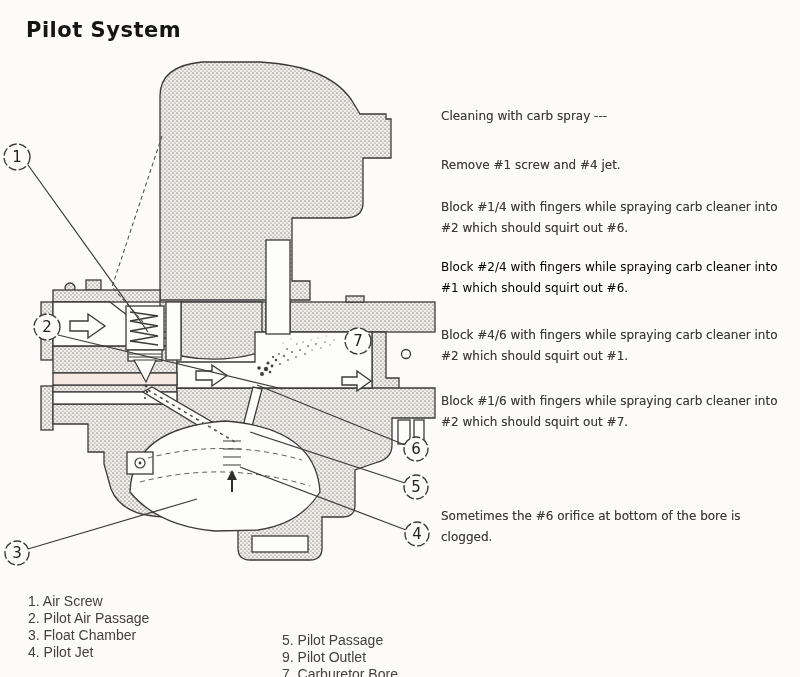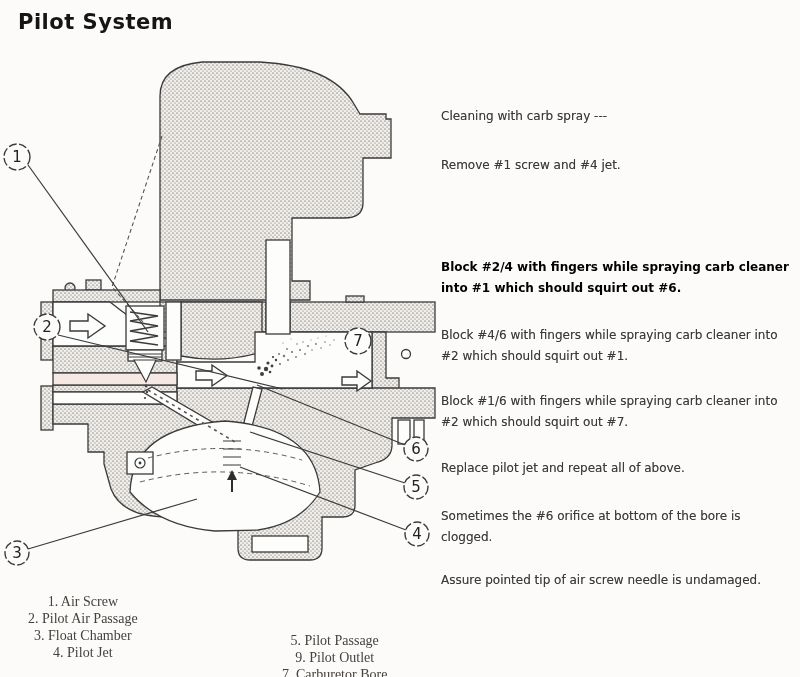--- a/index.html
+++ b/index.html
@@ -3,33 +3,33 @@
 <meta charset="utf-8">
 <style>
   html,body{margin:0;padding:0;background:#e8e8e8;}
   #stage{
     position:relative;width:800px;height:677px;overflow:hidden;
     background:#fcfbf9;
     font-family:"DejaVu Sans","Liberation Sans",sans-serif;
   }
   #diagram-svg{position:absolute;left:0;top:0;width:800px;height:677px;}
   #page-title{
-    position:absolute;left:18px;top:10px;margin:0;
+    position:absolute;left:18px;top:10px;margin:8px;
     font-size:21px;font-weight:bold;letter-spacing:0.5px;color:#151515;
   }
   .instr{
     position:absolute;left:441px;width:352px;margin:0;
     font-size:12px;line-height:21px;color:#3a3a3a;
     text-shadow:0 0 0.6px rgba(80,80,80,.55);
   }
-  .instr.crisp{color:#000;font-weight:700;text-shadow:none;}
+  .instr.crisp{color:#000;font-weight:400;text-shadow:none;}
   .legend-col{
     position:absolute;top:593px;
-    font-family:Liberation Serif, serif;
-    font-size:14px;line-height:17px;color:#45423e;text-align:center;
+    font-family:Liberation Sans, sans-serif;
+    font-size:14px;line-height:17px;color:#45423e;
   }
   #legend-col1{left:28px;}
   #legend-col2{left:282px;margin-top:39px;}
   .legend-item{white-space:nowrap;}
 </style>
 </head>
 <body>
 
 <div id="stage">
 
@@ -217,26 +217,25 @@
         <circle cx="358" cy="341" r="13" fill="#fdfdfc" stroke="#3b3b3b" stroke-width="1.4" stroke-dasharray="8,2.5"></circle>
         <text x="358" y="341" dy=".35em">7</text>
       </g>
     </g>
   </svg>
 
   <h1 id="page-title">Pilot System</h1>
 
   <p class="instr" style="top:106px">Cleaning with carb spray ---</p>
   <p class="instr" style="top:155px">Remove #1 screw and #4 jet.</p>
+  <p class="instr" style="top:197px">Block #1/4 with fingers while spraying carb cleaner into #2 which should squirt out #6.</p>
   <p class="instr crisp" style="top:257px">Block #2/4 with fingers while spraying carb cleaner into #1 which should squirt out #6.</p>
   <p class="instr" style="top:325px">Block #4/6 with fingers while spraying carb cleaner into #2 which should squirt out #1.</p>
   <p class="instr" style="top:391px">Block #1/6 with fingers while spraying carb cleaner into #2 which should squirt out #7.</p>
-  <p class="instr" style="top:458px">Replace pilot jet and repeat all of above.</p>
   <p class="instr" style="top:506px">Sometimes the #6 orifice at bottom of the bore is clogged.</p>
-  <p class="instr" style="top:570px">Assure pointed tip of air screw needle is undamaged.</p>
 
   <div id="legend-col1" class="legend-col">
     <div class="legend-item">1. Air Screw</div>
     <div class="legend-item">2. Pilot Air Passage</div>
     <div class="legend-item">3. Float Chamber</div>
     <div class="legend-item">4. Pilot Jet</div>
   </div>
   <div id="legend-col2" class="legend-col">
     <div class="legend-item">5. Pilot Passage</div>
     <div class="legend-item">9. Pilot Outlet</div>

